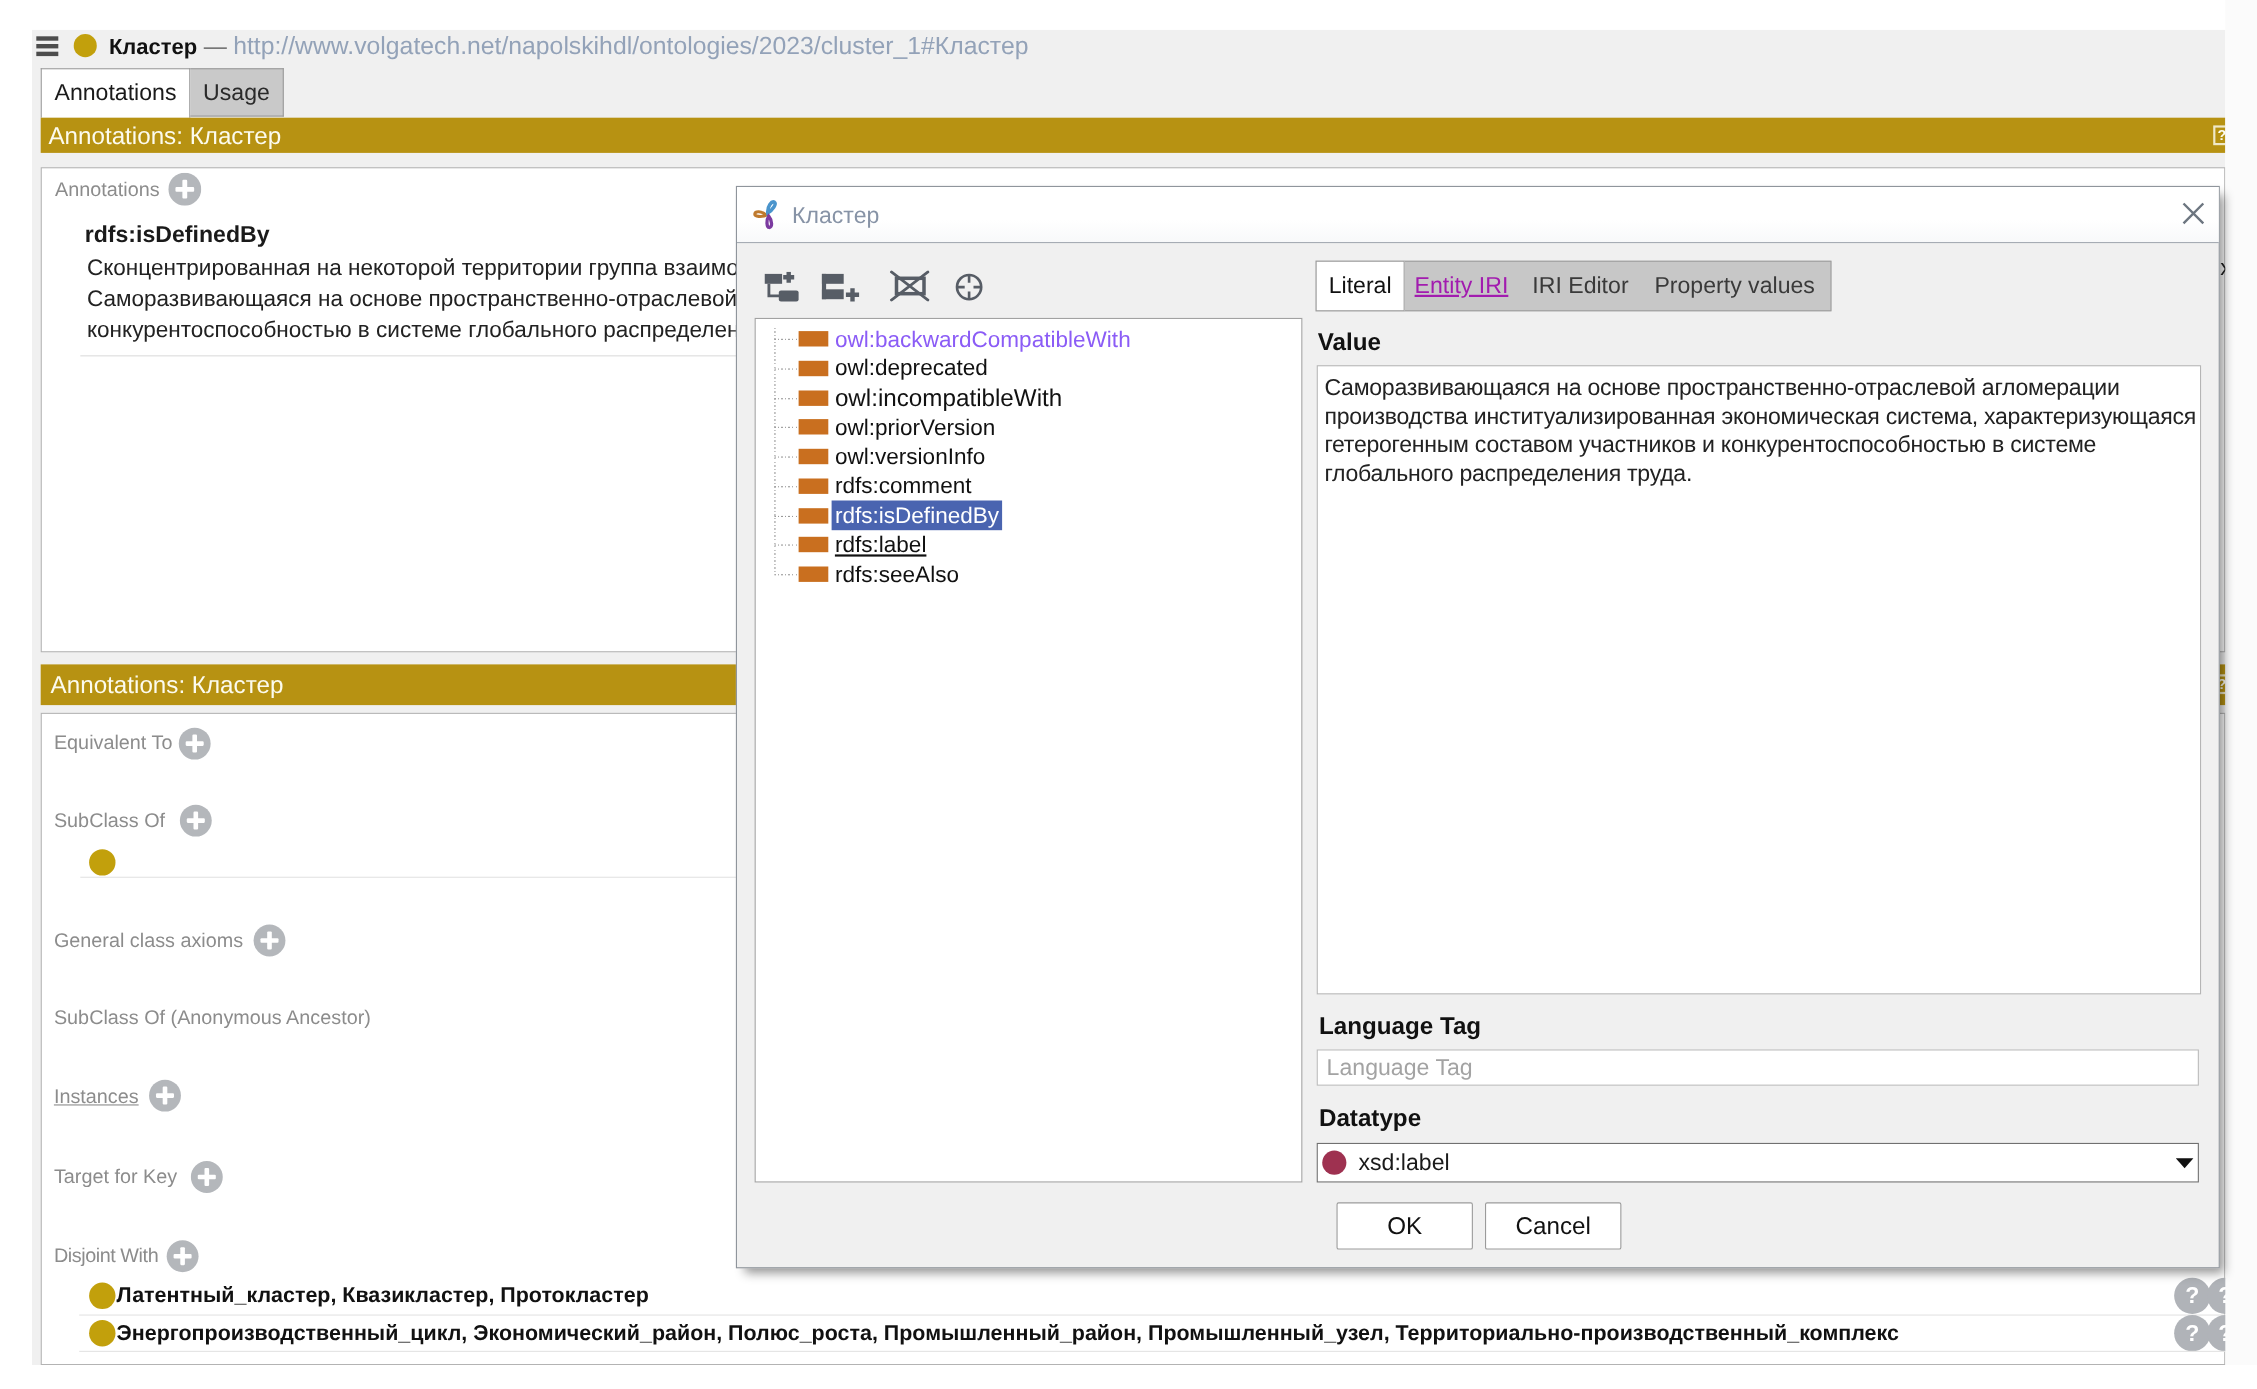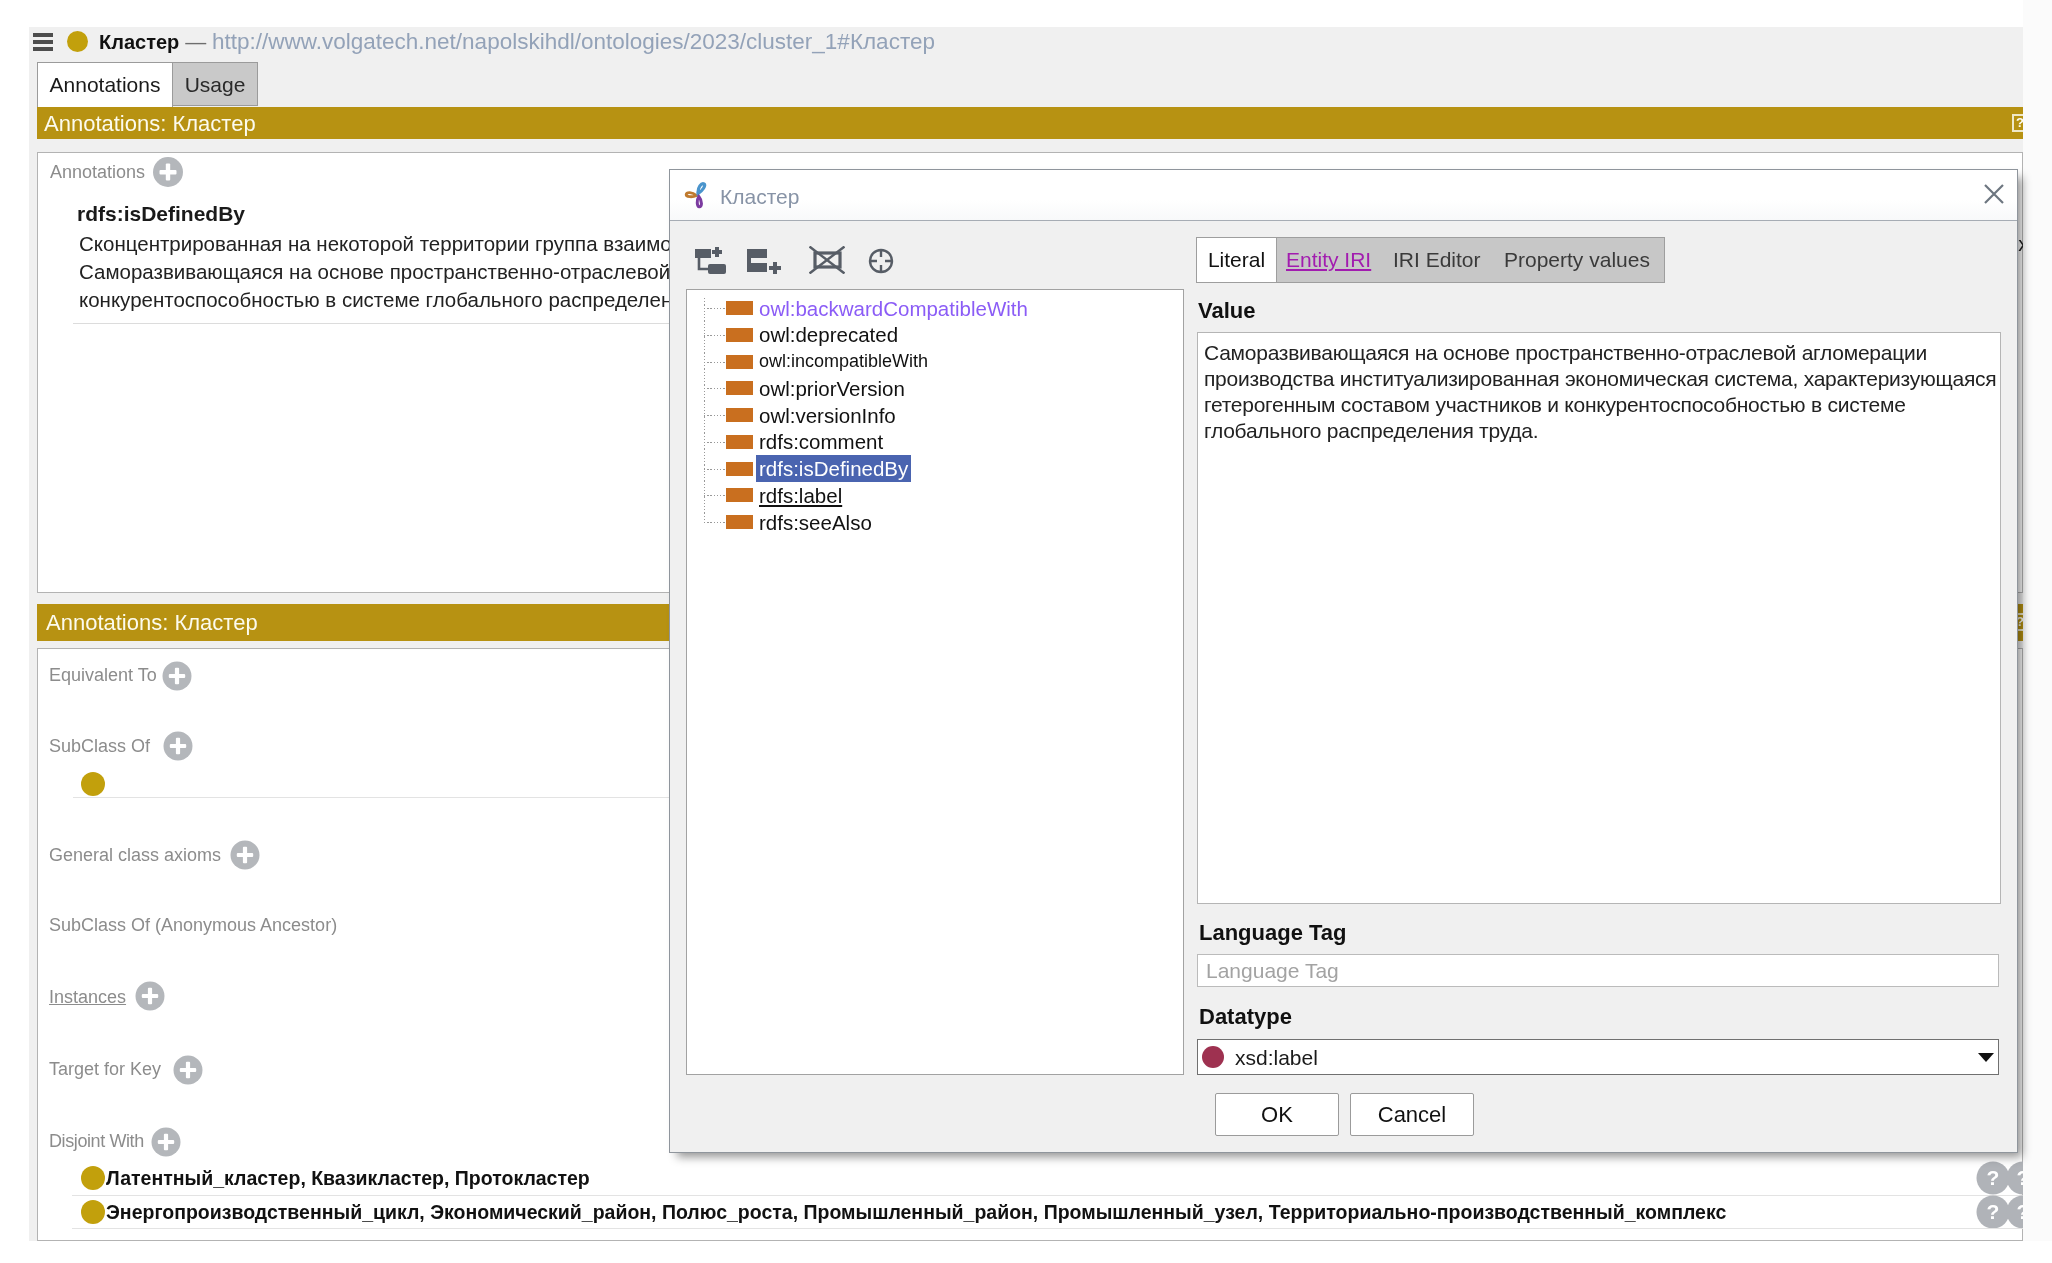--- a/index.html
+++ b/index.html
@@ -170,21 +170,21 @@
     <div class="abs" style="left:16px;top:119px;width:498px;height:786px;background:#ffffff;border:1px solid #a2a2a2;overflow:hidden;" id="treebox">
         <div style="position: absolute; left: 17px; top: 8px; width: 1px; height: 224px; background-image: repeating-linear-gradient(rgb(153, 153, 153) 0px, rgb(153, 153, 153) 1.3px, transparent 1.3px, transparent 3.2px);"></div>
         <div style="position: absolute; left: 17px; top: 18px; width: 22px; height: 1px; background-image: repeating-linear-gradient(to right, rgb(153, 153, 153) 0px, rgb(153, 153, 153) 1.3px, transparent 1.3px, transparent 3.2px);"></div>
         <div style="position: absolute; left: 39px; top: 11px; width: 27px; height: 14px; background: rgb(201, 111, 31);"></div>
         <div style="position: absolute; left: 69px; top: 4.5px; height: 27px; line-height: 27px; padding: 0px 3px; white-space: nowrap; font-size: 20.5px; color: #8b5cf6;">owl:backwardCompatibleWith</div>
         <div style="position: absolute; left: 17px; top: 44.75px; width: 22px; height: 1px; background-image: repeating-linear-gradient(to right, rgb(153, 153, 153) 0px, rgb(153, 153, 153) 1.3px, transparent 1.3px, transparent 3.2px);"></div>
         <div style="position: absolute; left: 39px; top: 37.75px; width: 27px; height: 14px; background: rgb(201, 111, 31);"></div>
         <div style="position: absolute; left: 69px; top: 31.25px; height: 27px; line-height: 27px; padding: 0px 3px; white-space: nowrap; font-size: 20.5px; color: rgb(17, 17, 17);">owl:deprecated</div>
         <div style="position: absolute; left: 17px; top: 71.5px; width: 22px; height: 1px; background-image: repeating-linear-gradient(to right, rgb(153, 153, 153) 0px, rgb(153, 153, 153) 1.3px, transparent 1.3px, transparent 3.2px);"></div>
         <div style="position: absolute; left: 39px; top: 64.5px; width: 27px; height: 14px; background: rgb(201, 111, 31);"></div>
-        <div style="position: absolute; left: 69px; top: 58px; height: 27px; line-height: 27px; padding: 0px 3px; white-space: nowrap; font-size: 18px; color: rgb(17, 17, 17);">owl:incompatibleWith</div>
+        <div style="position: absolute; left: 69px; top: 58px; height: 27px; line-height: 27px; padding: 0px 3px; white-space: nowrap; font-size: 22px; color: rgb(17, 17, 17);">owl:incompatibleWith</div>
         <div style="position: absolute; left: 17px; top: 98.25px; width: 22px; height: 1px; background-image: repeating-linear-gradient(to right, rgb(153, 153, 153) 0px, rgb(153, 153, 153) 1.3px, transparent 1.3px, transparent 3.2px);"></div>
         <div style="position: absolute; left: 39px; top: 91.25px; width: 27px; height: 14px; background: rgb(201, 111, 31);"></div>
         <div style="position: absolute; left: 69px; top: 84.75px; height: 27px; line-height: 27px; padding: 0px 3px; white-space: nowrap; font-size: 20.5px; color: rgb(17, 17, 17);">owl:priorVersion</div>
         <div style="position: absolute; left: 17px; top: 125px; width: 22px; height: 1px; background-image: repeating-linear-gradient(to right, rgb(153, 153, 153) 0px, rgb(153, 153, 153) 1.3px, transparent 1.3px, transparent 3.2px);"></div>
         <div style="position: absolute; left: 39px; top: 118px; width: 27px; height: 14px; background: rgb(201, 111, 31);"></div>
         <div style="position: absolute; left: 69px; top: 111.5px; height: 27px; line-height: 27px; padding: 0px 3px; white-space: nowrap; font-size: 20.5px; color: rgb(17, 17, 17);">owl:versionInfo</div>
         <div style="position: absolute; left: 17px; top: 151.75px; width: 22px; height: 1px; background-image: repeating-linear-gradient(to right, rgb(153, 153, 153) 0px, rgb(153, 153, 153) 1.3px, transparent 1.3px, transparent 3.2px);"></div>
         <div style="position: absolute; left: 39px; top: 144.75px; width: 27px; height: 14px; background: rgb(201, 111, 31);"></div>
         <div style="position: absolute; left: 69px; top: 138.25px; height: 27px; line-height: 27px; padding: 0px 3px; white-space: nowrap; font-size: 20.5px; color: rgb(17, 17, 17);">rdfs:comment</div>
         <div style="position: absolute; left: 17px; top: 178.5px; width: 22px; height: 1px; background-image: repeating-linear-gradient(to right, rgb(153, 153, 153) 0px, rgb(153, 153, 153) 1.3px, transparent 1.3px, transparent 3.2px);"></div>

